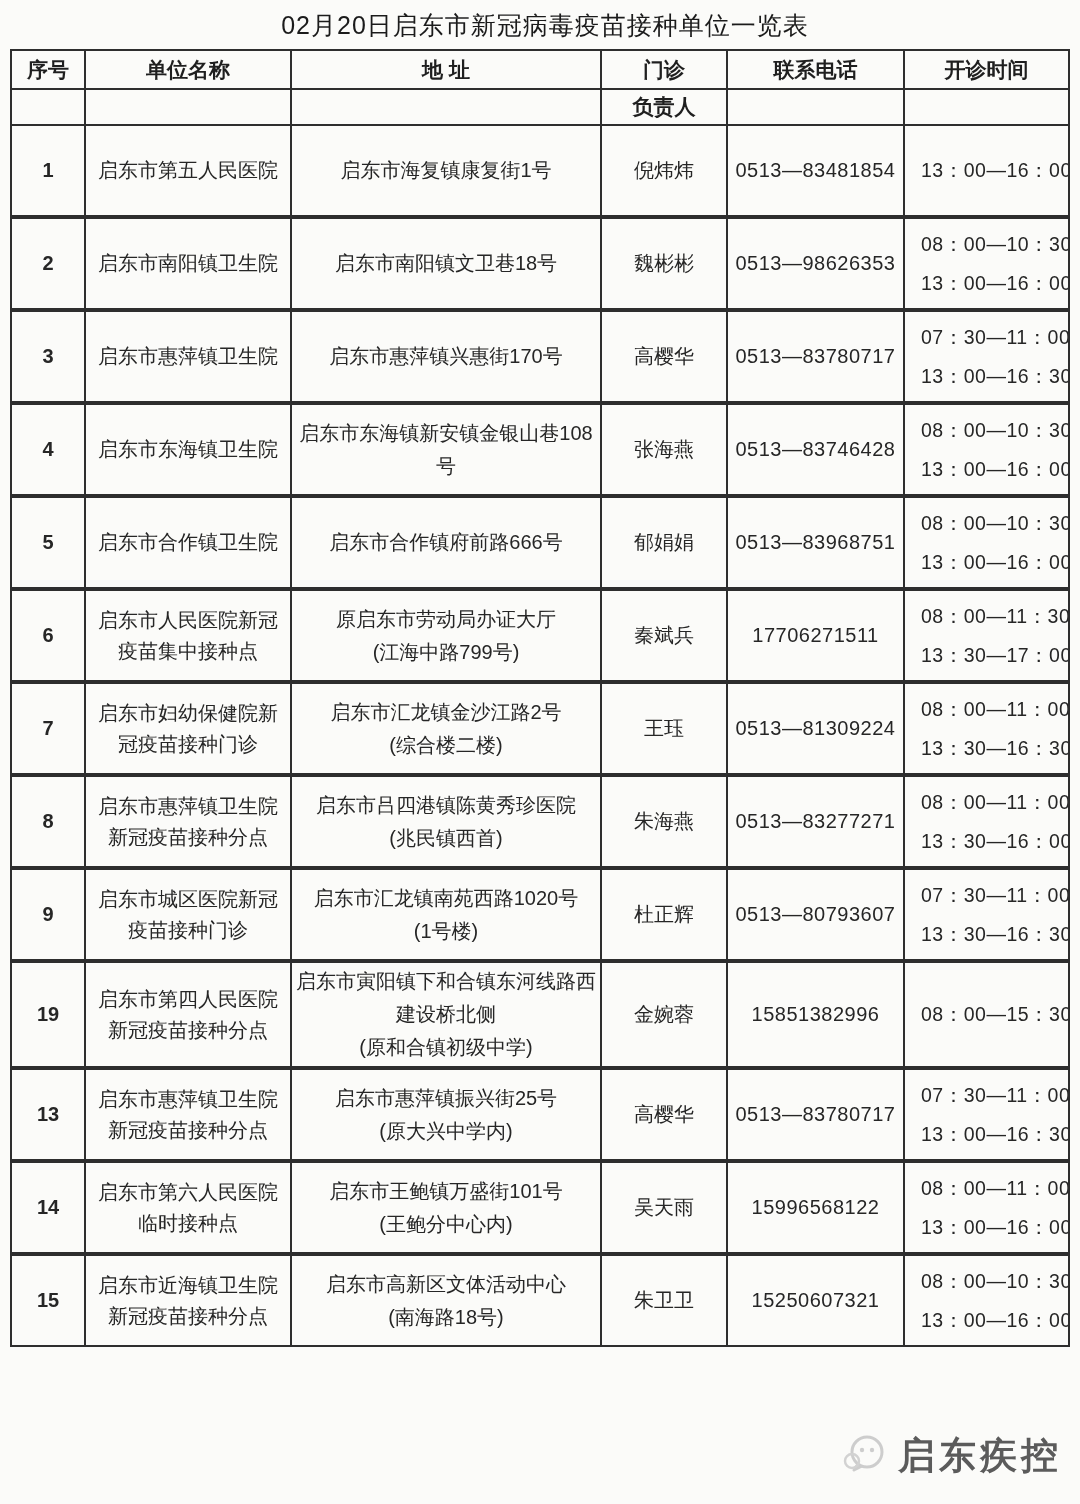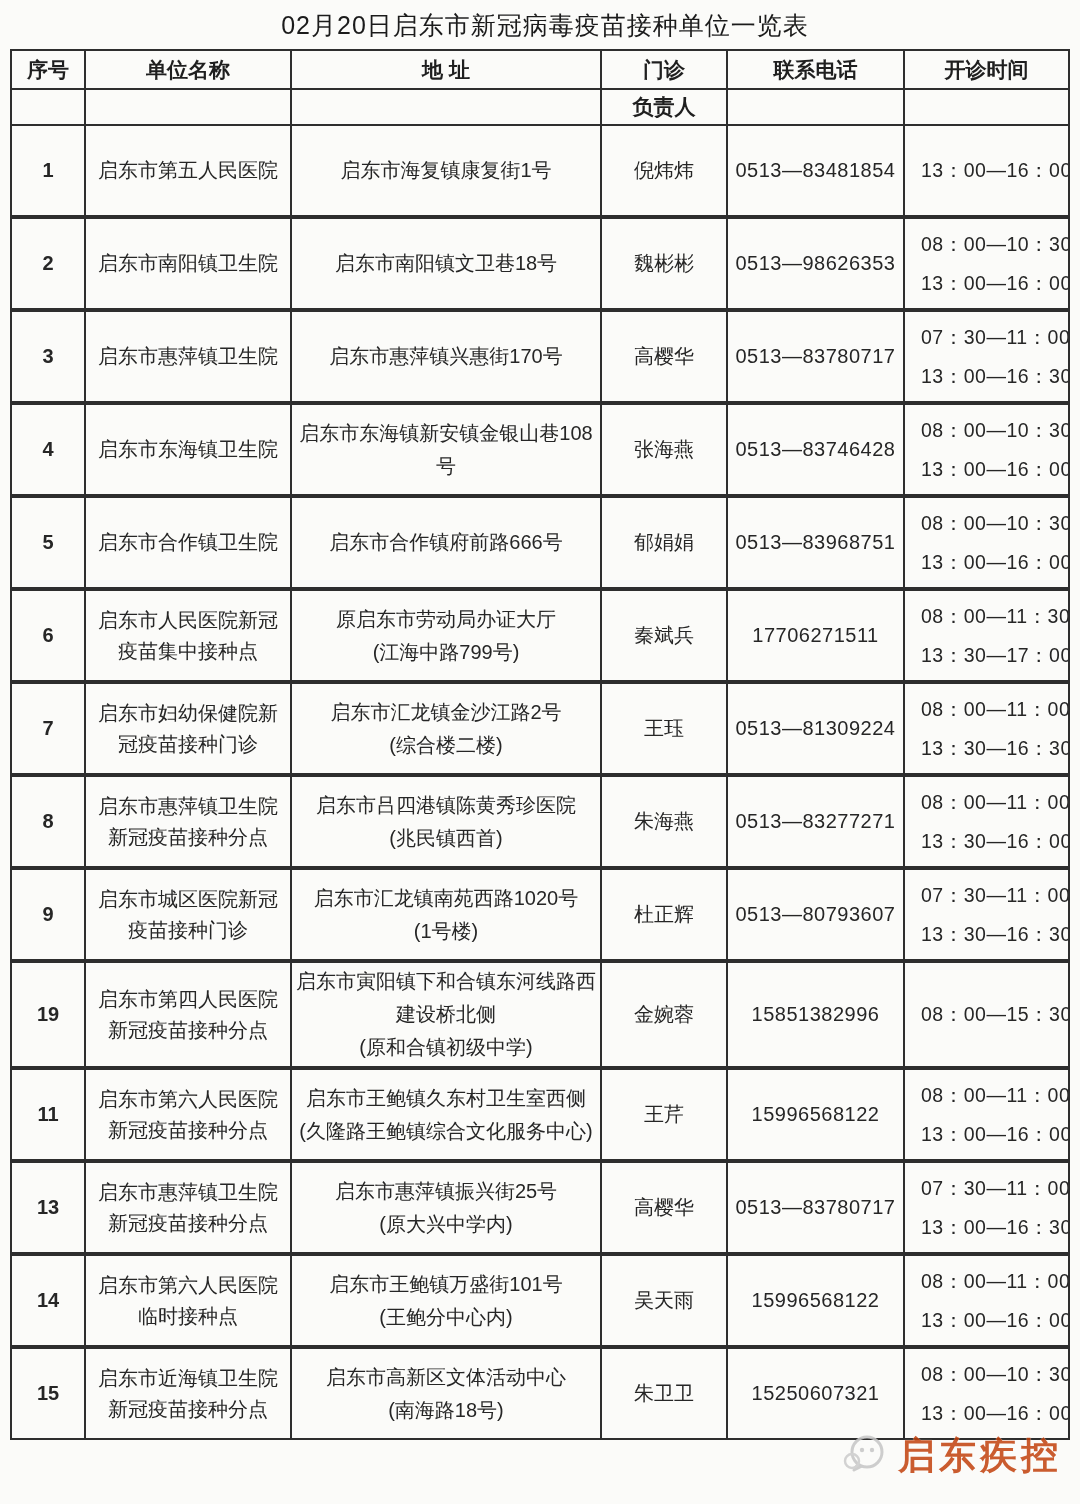--- a/index.html
+++ b/index.html
@@ -72,21 +72,21 @@
     right: 18px;
     display: flex;
     align-items: center;
     gap: 6px;
     opacity: 0.85;
     pointer-events: none;
   }
   .watermark .wm-text {
     font-size: 37px;
     font-weight: bold;
-    color: #c2410c;
+    color: #404040;
     letter-spacing: 4px;
     text-shadow: 0 0 1px #ffffff;
   }
 </style>
 </head>
 <body>
 
 <div class="page">
 
   <div class="title">02月20日启东市新冠病毒疫苗接种单位一览表</div>
@@ -246,34 +246,20 @@
             <div>启东市寅阳镇下和合镇东河线路西建设桥北侧</div>
             <div>(原和合镇初级中学)</div>
           </td>
           <td class="c-contact">金婉蓉</td>
           <td class="c-phone">15851382996</td>
           <td class="c-hours">
             <div>08：00—15：30</div>
           </td>
         </tr>
         <tr>
-          <td class="c-no">11</td>
-          <td class="c-name">启东市第六人民医院新冠疫苗接种分点</td>
-          <td class="c-addr">
-            <div>启东市王鲍镇久东村卫生室西侧</div>
-            <div>(久隆路王鲍镇综合文化服务中心)</div>
-          </td>
-          <td class="c-contact">王芹</td>
-          <td class="c-phone">15996568122</td>
-          <td class="c-hours">
-            <div>08：00—11：00</div>
-            <div>13：00—16：00</div>
-          </td>
-        </tr>
-        <tr>
           <td class="c-no">13</td>
           <td class="c-name">启东市惠萍镇卫生院新冠疫苗接种分点</td>
           <td class="c-addr">
             <div>启东市惠萍镇振兴街25号</div>
             <div>(原大兴中学内)</div>
           </td>
           <td class="c-contact">高樱华</td>
           <td class="c-phone">0513—83780717</td>
           <td class="c-hours">
             <div>07：30—11：00</div>

